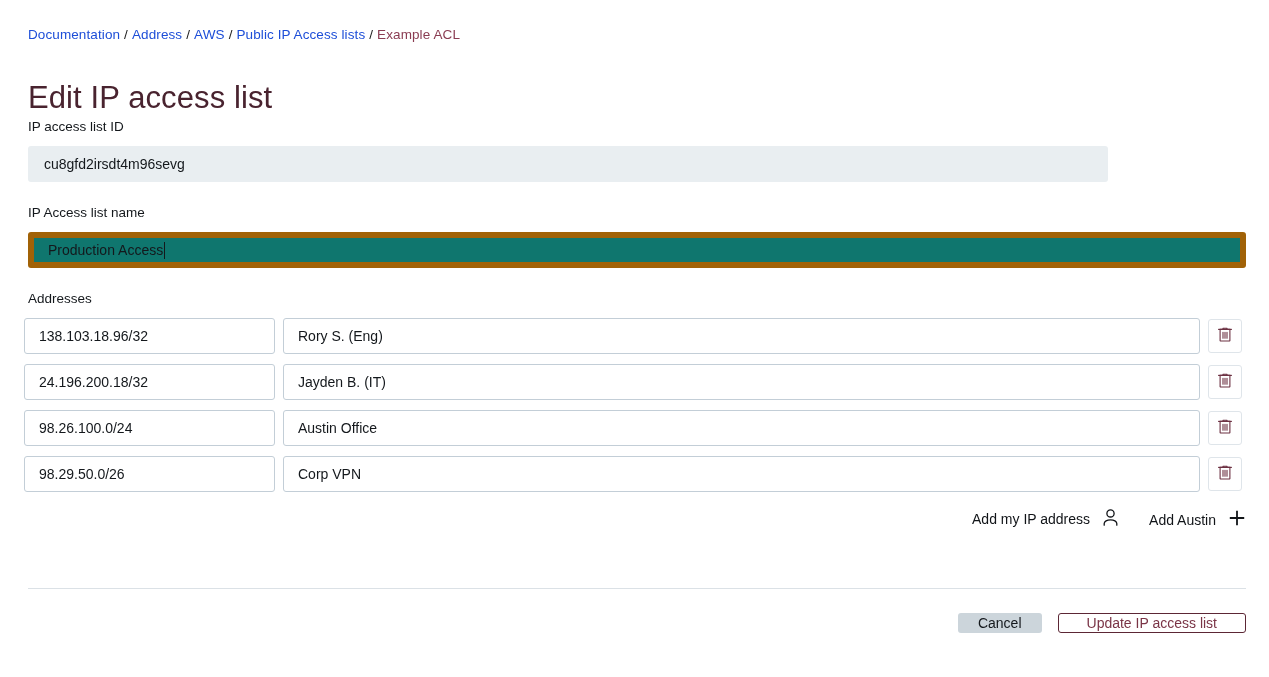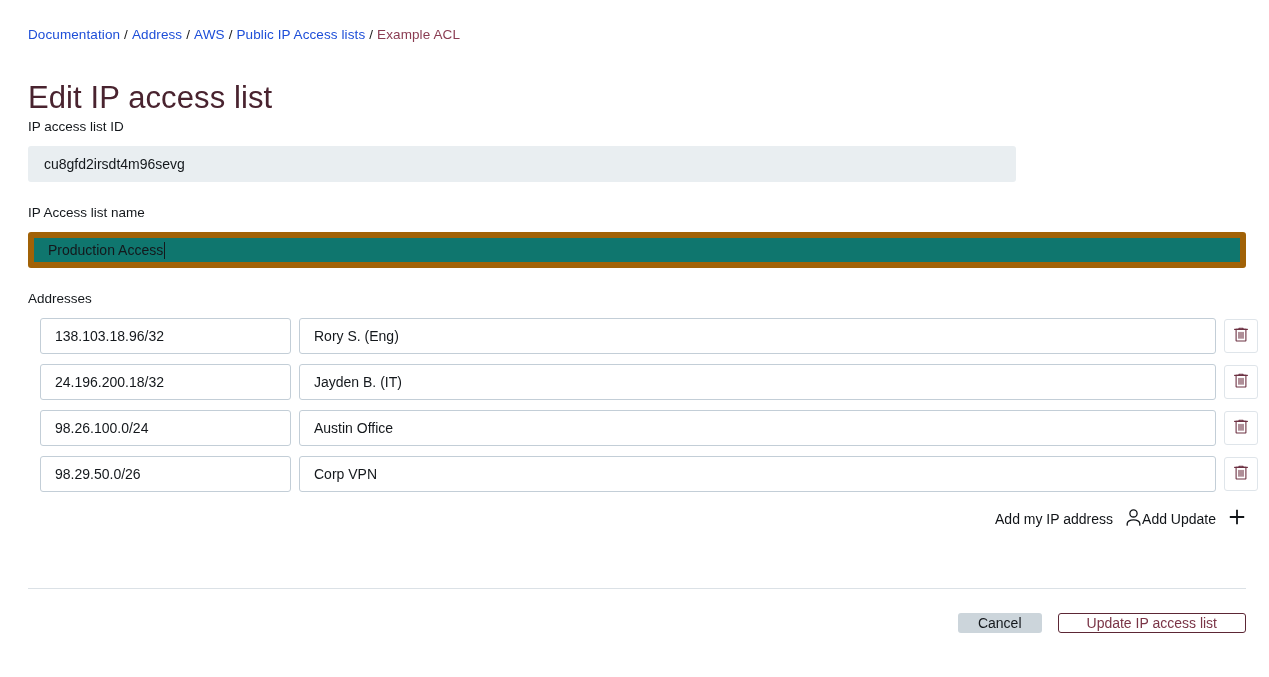--- a/index.html
+++ b/index.html
@@ -58,21 +58,21 @@
   }
   .label-id    { top: 118px; }
   .label-name  { top: 204px; }
   .label-addrs { top: 290px; }
 
   
   .id-field {
     position: absolute;
     left: 28px;
     top: 146px;
-    width: 988px;
+    width: 1080px;
     height: 36px;
     background: #e9eef1;
     border: none;
     border-radius: 3px;
     display: flex;
     align-items: center;
     padding: 0 16px;
     font-family: "Liberation Sans", sans-serif;
     font-size: 14px;
     color: #14181c;
@@ -104,21 +104,21 @@
     width: 1px;
     height: 17px;
     background: #14181c;
     margin-left: 1px;
     vertical-align: middle;
   }
 
   
   .addresses {
     position: absolute;
-    left: 40px;
+    left: 24px;
     top: 318px;
     width: 1218px;
   }
   .addr-row {
     display: flex;
     align-items: center;
     gap: 8px;
     margin-bottom: 10px;
     height: 36px;
   }
@@ -150,21 +150,22 @@
     padding: 0;
     flex: none;
   }
 
   
   .actions-row {
     position: absolute;
     right: 23px;
     top: 508px;
     display: flex;
-    align-items: flex-start;
+    align-items: flex-end;
+    gap: 30px;
   }
   .action-link {
     display: flex;
     align-items: center;
     gap: 12px;
     font-size: 14px;
     color: #111418;
     cursor: pointer;
     white-space: nowrap;
   }
@@ -321,21 +322,21 @@
     <div class="action-link">
       <span>Add my IP address</span>
       <span>
         <svg width="17" height="19" viewBox="0 0 17 19" fill="none" xmlns="http://www.w3.org/2000/svg">
           <circle cx="8.5" cy="5.4" r="3.6" stroke="#111418" stroke-width="1.3"></circle>
           <path d="M2.2 17.2v-1.6c0-2.2 2.8-3.8 6.3-3.8s6.3 1.6 6.3 3.8v1.6" stroke="#111418" stroke-width="1.3" stroke-linecap="round" stroke-linejoin="round"></path>
         </svg>
       </span>
     </div>
     <div class="action-link">
-      <span>Add Update</span>
+      <span>Add Austin</span>
       <span>
         <svg width="18" height="18" viewBox="0 0 18 18" fill="none" xmlns="http://www.w3.org/2000/svg">
           <path d="M9 1.8v14.4M1.8 9h14.4" stroke="#111418" stroke-width="1.8" stroke-linecap="butt"></path>
         </svg>
       </span>
     </div>
   </div>
 
   <div class="divider"></div>
 

